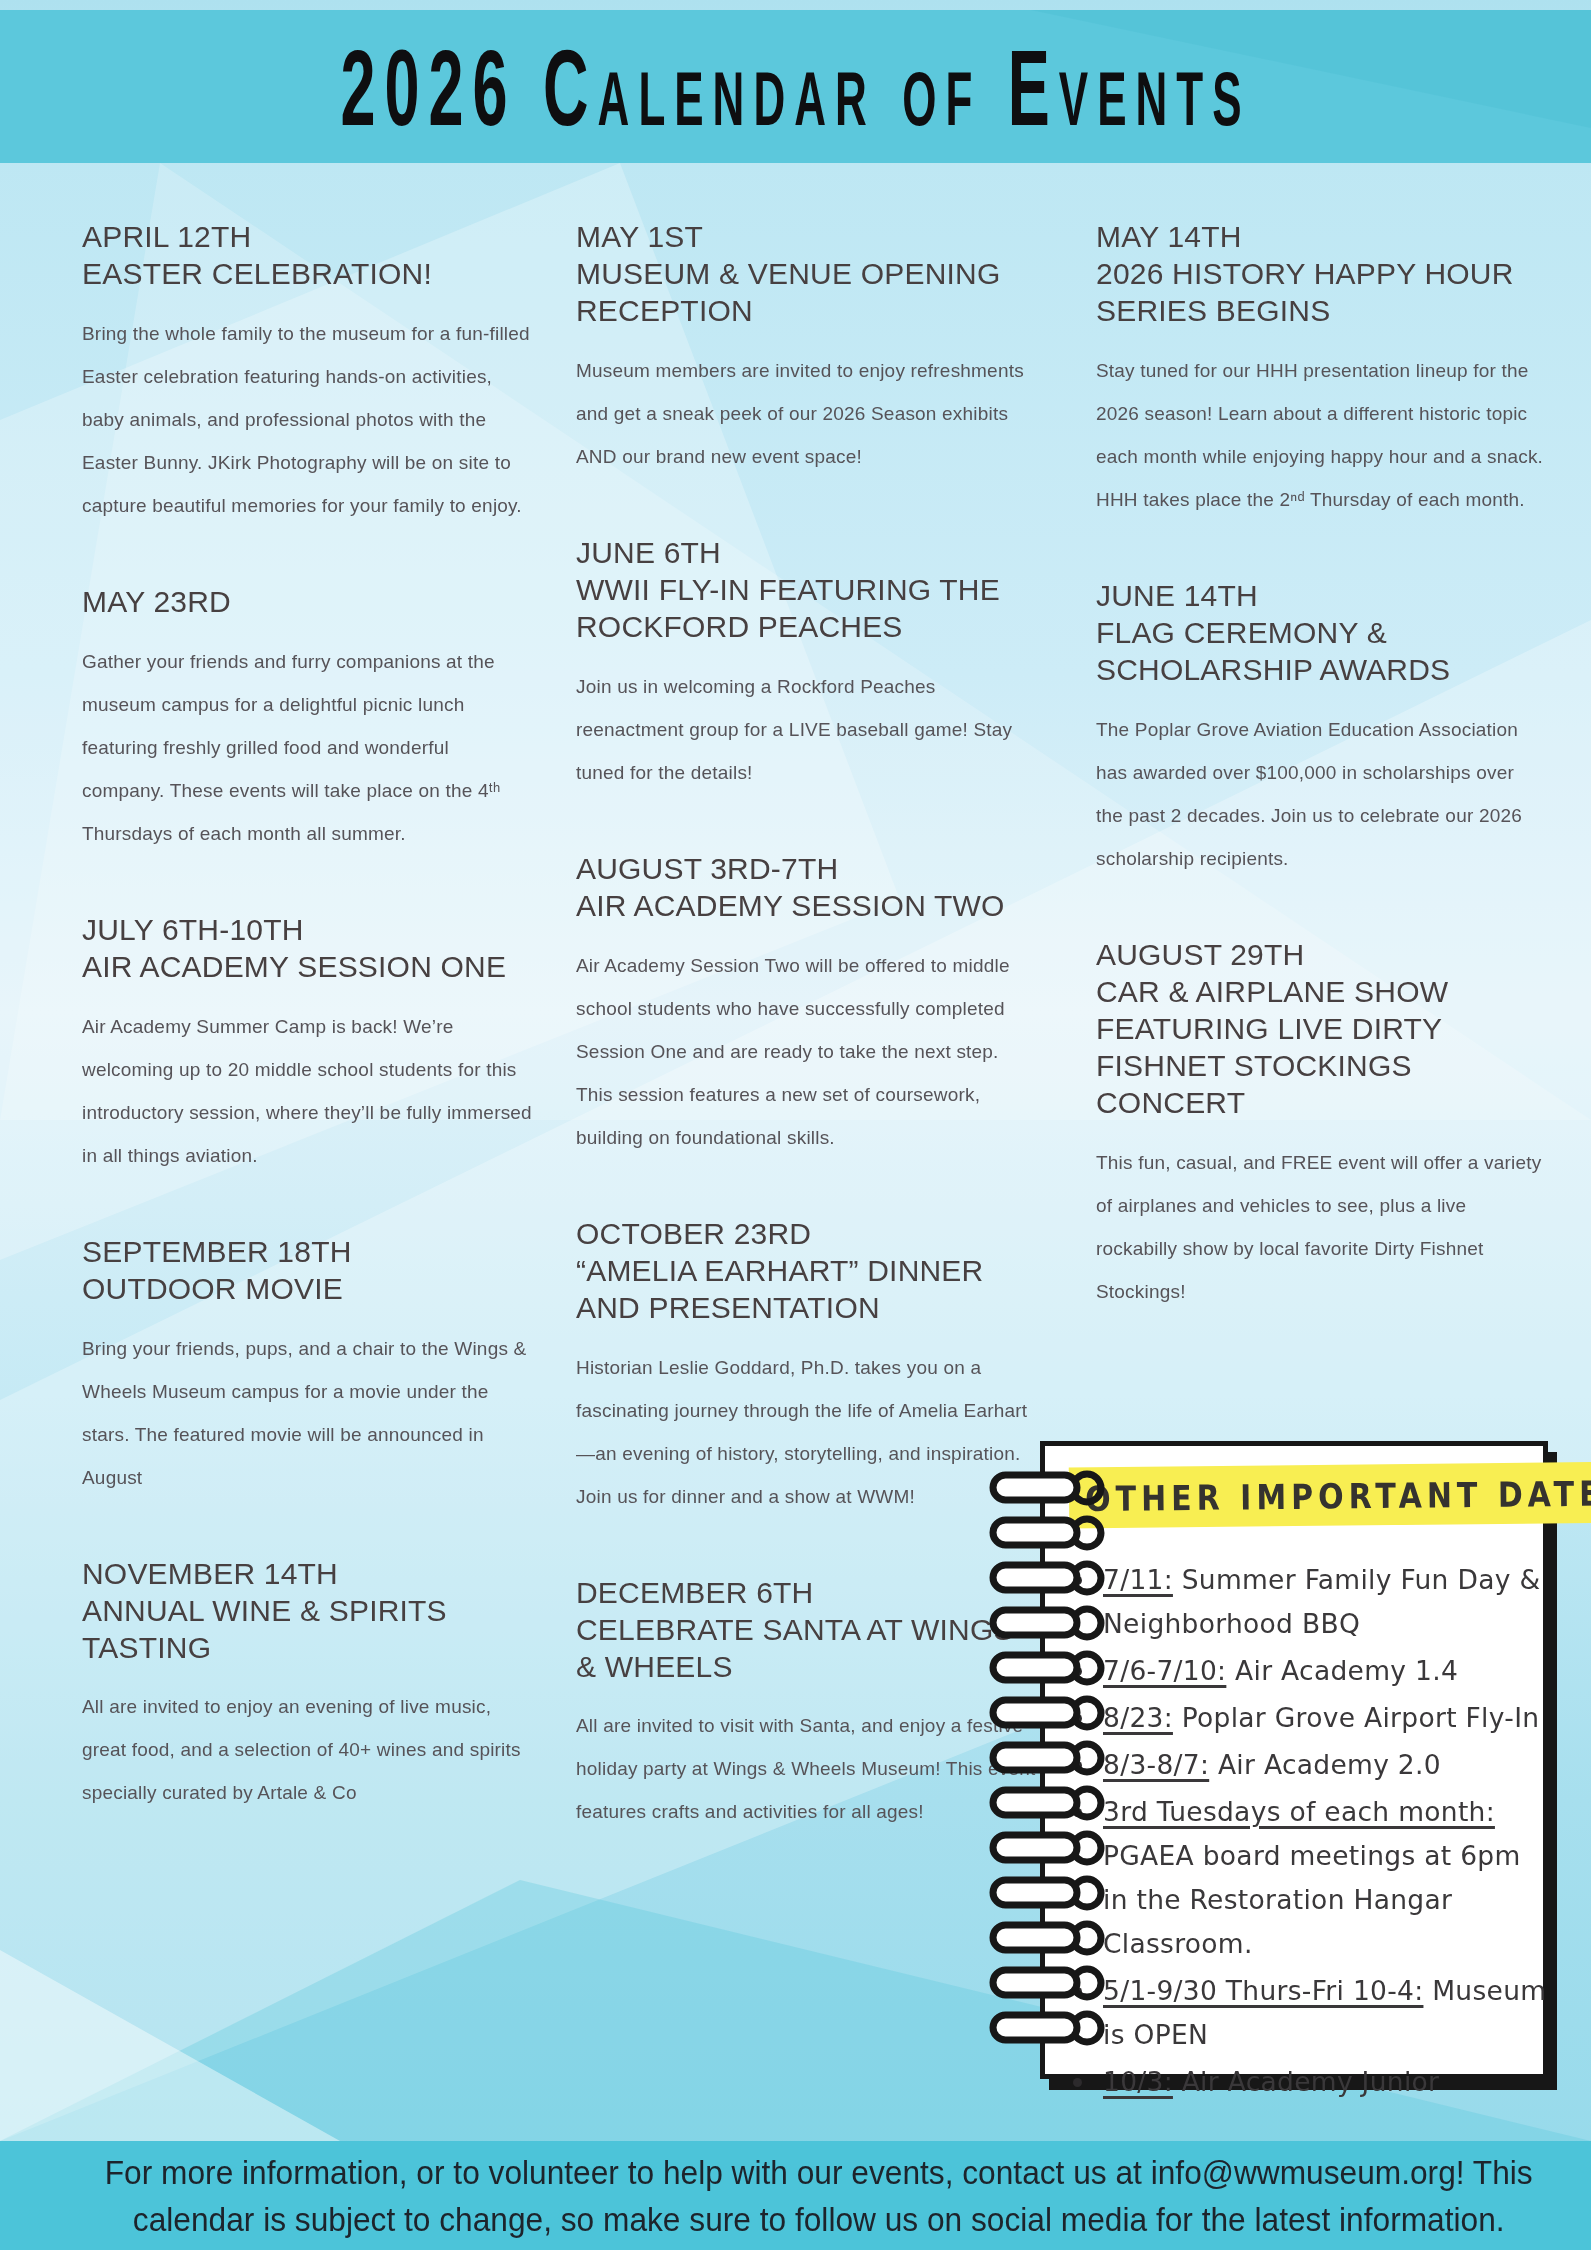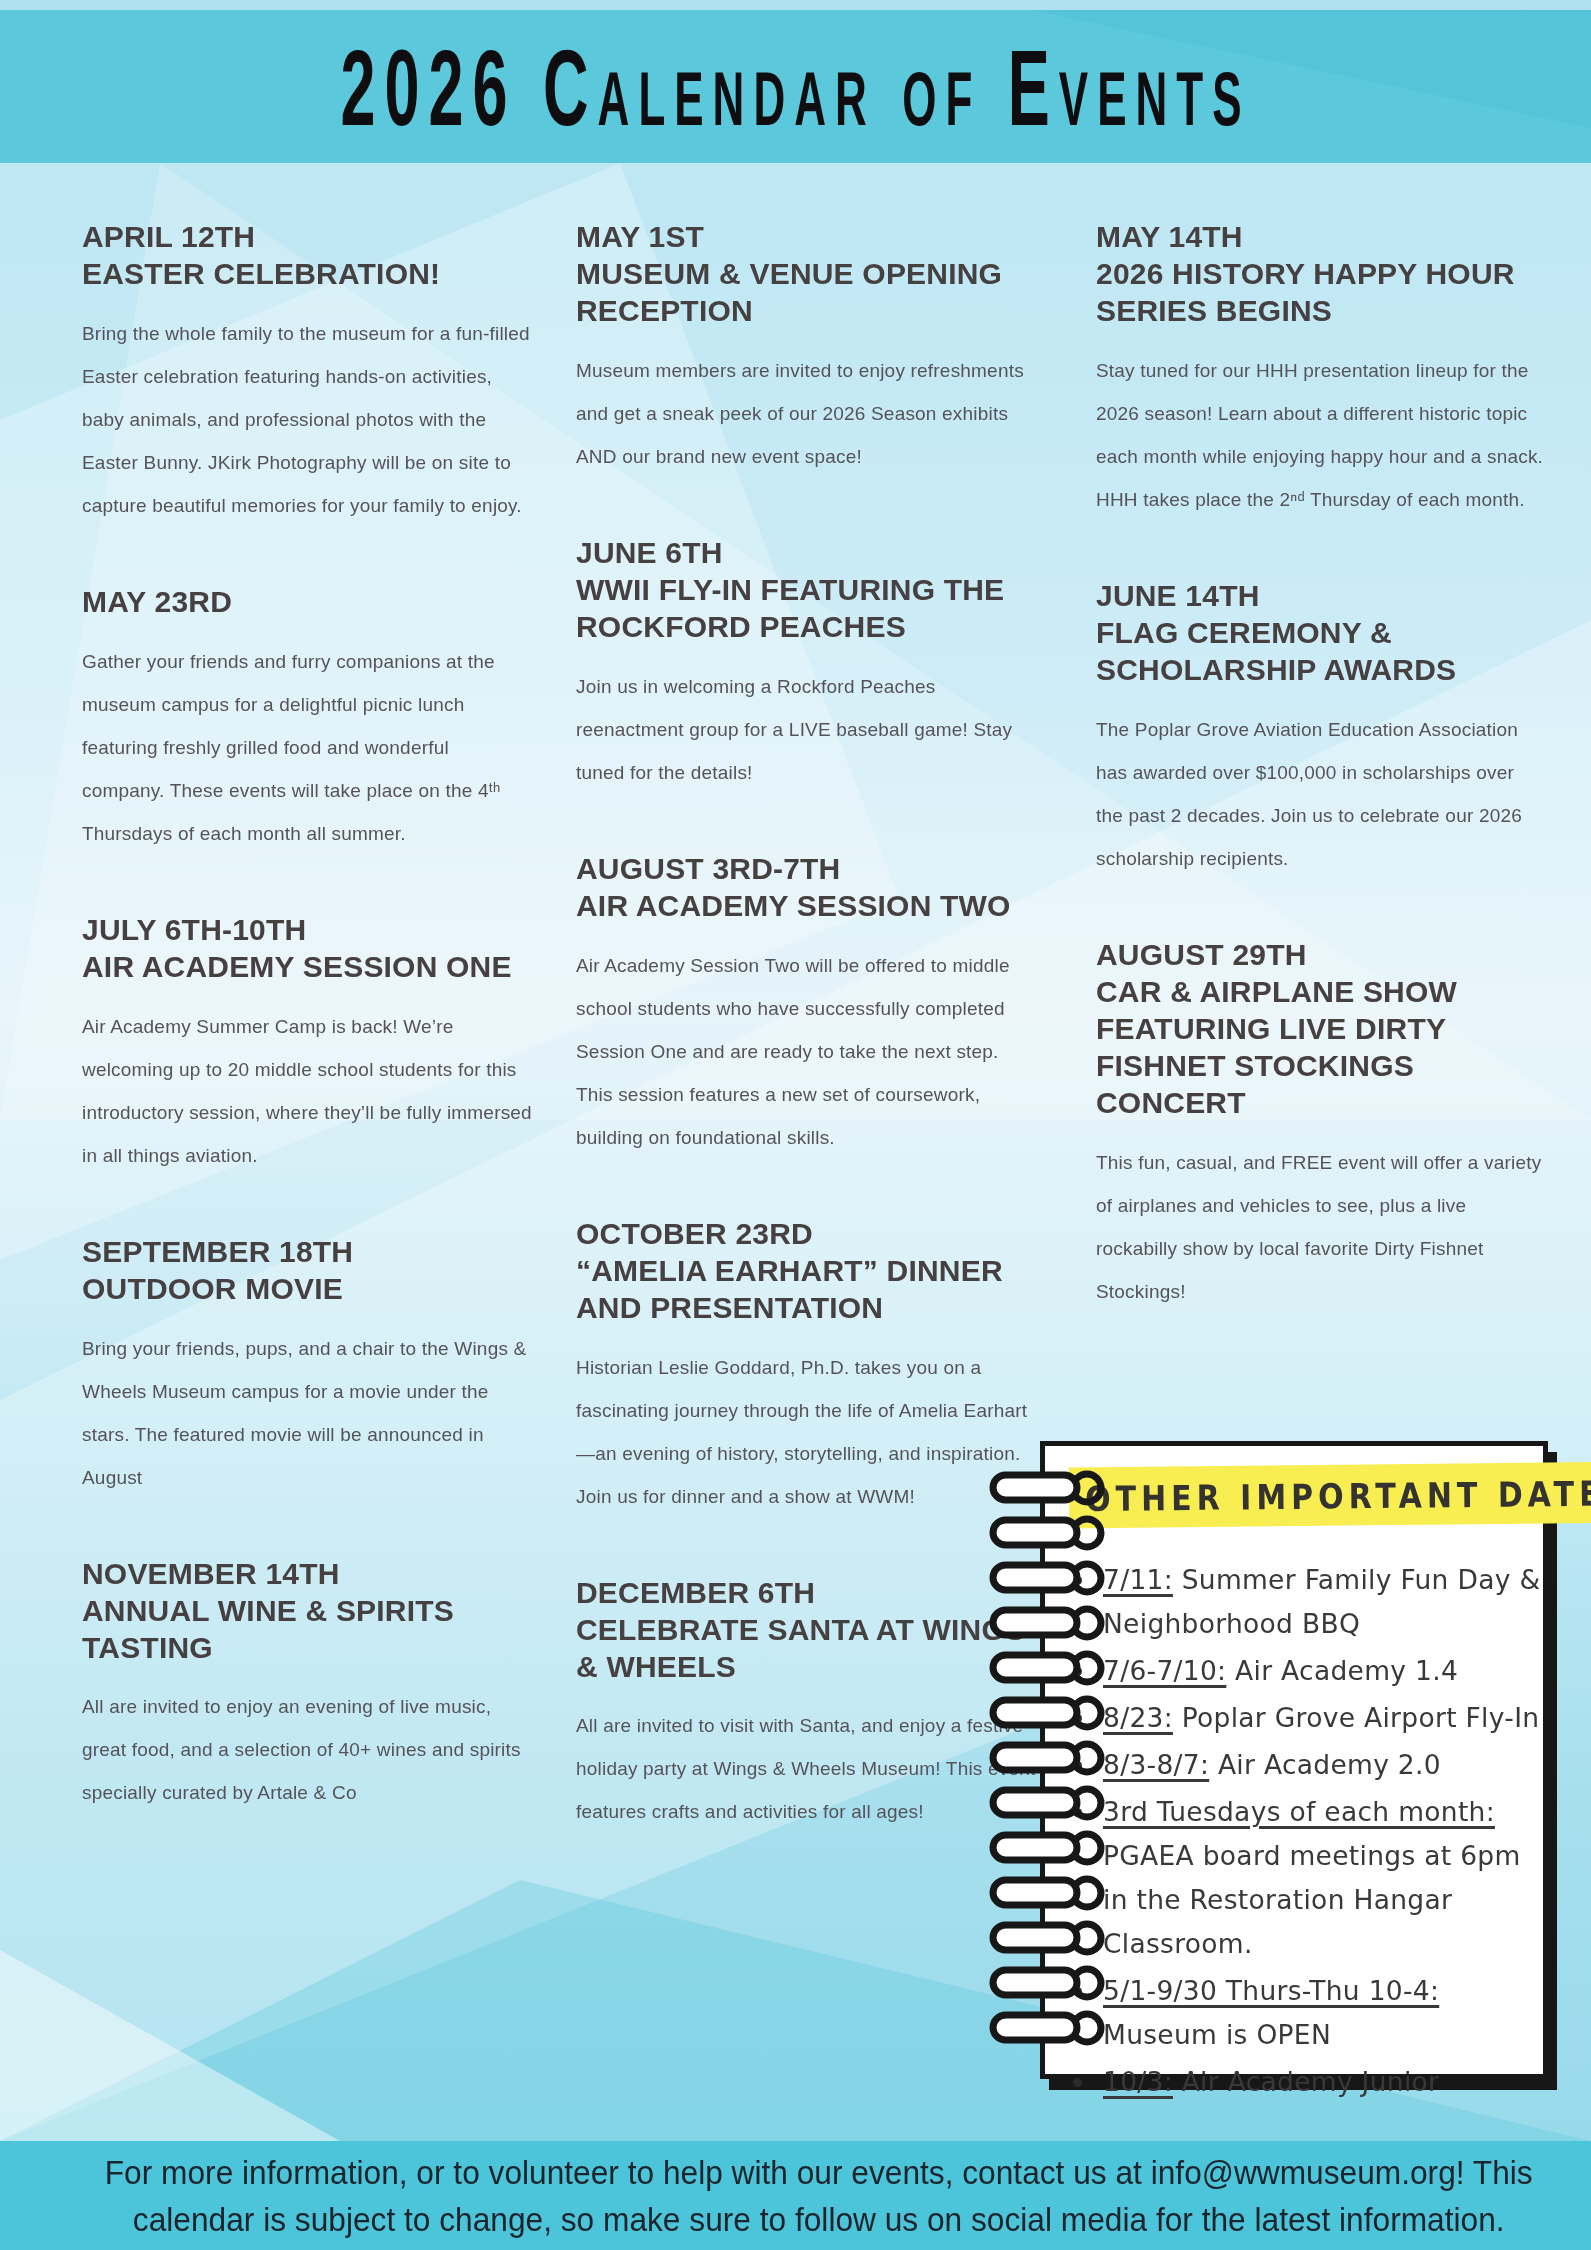--- a/index.html
+++ b/index.html
@@ -17,21 +17,21 @@
   .title-stretch{display:inline-block;transform:scaleY(1.72);transform-origin:center;
           font-weight:700;font-size:63px;letter-spacing:9px;color:#0e0e10;
           font-variant:small-caps;white-space:nowrap;}
 
   
   .col{position:absolute;top:198px;z-index:2;}
   .col1{left:82px;width:452px;}
   .col2{left:576px;width:464px;}
   .col3{left:1096px;width:450px;}
   .event{margin-bottom:56px;}
-  .ev-date,.ev-title{display:block;font-weight:700;font-size:30px;line-height:37px;
+  .ev-date,.ev-title{display:block;font-weight:400;font-size:30px;line-height:37px;
           color:#474041;letter-spacing:.2px;}
   .event p{margin:7px 0 0 0;font-size:19px;line-height:43px;color:#565358;
           letter-spacing:.2px;font-weight:400;}
 
   
   .notebook{position:absolute;left:1003px;top:1441px;width:560px;height:660px;z-index:3;}
   .note-page{position:absolute;left:37px;top:0;width:498px;height:628px;background:#ffffff;
           border:5px solid #171717;box-shadow:9px 11px 0 #171717;}
   .spiral{position:absolute;left:-14px;top:24px;z-index:4;}
   .note-inner{position:absolute;left:64px;top:24px;right:16px;font-family:"DejaVu Sans", sans-serif;}
@@ -200,21 +200,21 @@
     <div class="note-inner">
       <div class="note-title-wrap">
         <span class="note-title">OTHER IMPORTANT DATES:</span>
       </div>
       <ul class="note-list">
         <li><span class="nb-label">7/11:</span> <span>Summer Family Fun Day &amp; Neighborhood BBQ</span></li>
         <li><span class="nb-label">7/6-7/10:</span> <span>Air Academy 1.4</span></li>
         <li><span class="nb-label">8/23:</span> <span>Poplar Grove Airport Fly-In</span></li>
         <li><span class="nb-label">8/3-8/7:</span> <span>Air Academy 2.0</span></li>
         <li><span class="nb-label">3rd Tuesdays of each month:</span> <span>PGAEA board meetings at 6pm in the Restoration Hangar Classroom.</span></li>
-        <li><span class="nb-label">5/1-9/30 Thurs-Thu 10-4:</span> <span>Museum is OPEN</span></li>
+        <li><span class="nb-label">5/1-9/30 Thurs-Fri 10-4:</span> <span>Museum is OPEN</span></li>
         <li><span class="nb-label">10/3:</span> <span>Air Academy Junior</span></li>
       </ul>
     </div>
   </aside>
 
   <footer class="footer">
     <p>
       <span>For more information, or to volunteer to help with our events, contact us at info@wwmuseum.org! This</span><br>
       <span>calendar is subject to change, so make sure to follow us on social media for the latest information.</span>
     </p>

